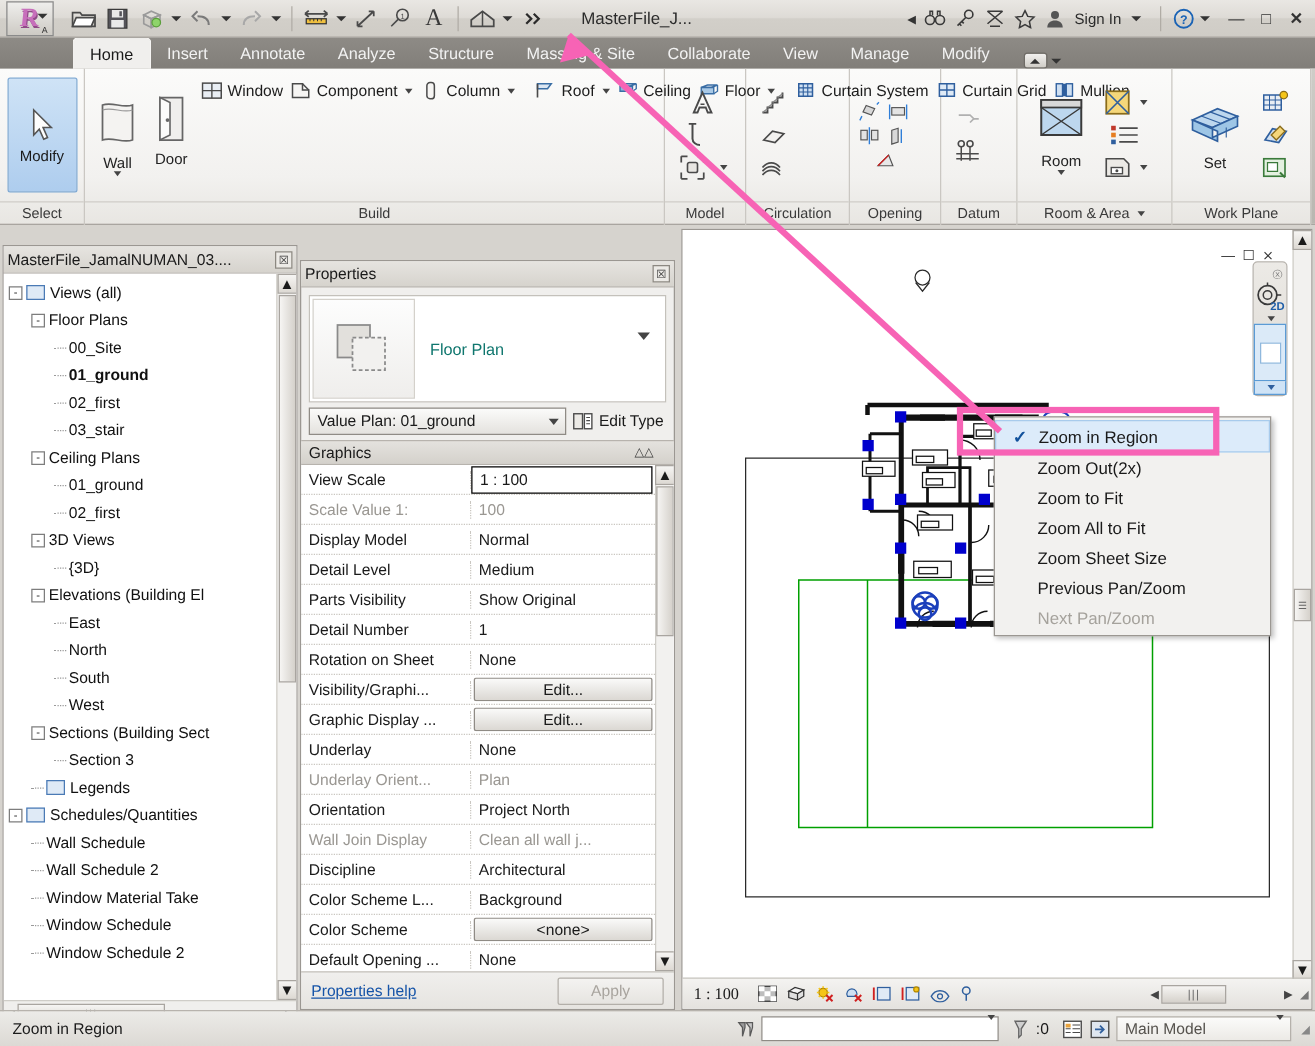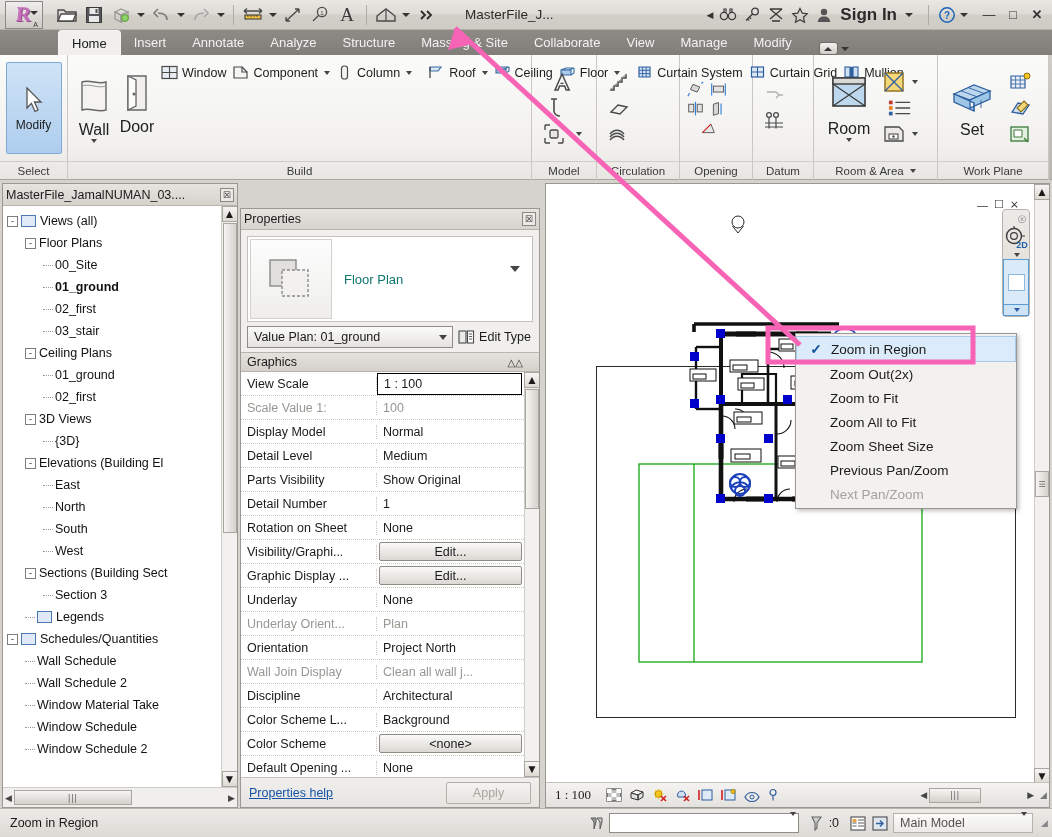--- a/index.html
+++ b/index.html
@@ -35,21 +35,21 @@
   .appbox .asub{position:absolute;right:4px;bottom:0px;font-size:7px;color:#333;}
   .caret{width:0;height:0;border-left:4px solid transparent;border-right:4px solid transparent;border-top:4px solid #333;}
   .qat{display:flex;align-items:center;gap:1px;margin-left:8px;}
   .qbtn{width:26px;height:26px;display:flex;align-items:center;justify-content:center;cursor:default;}
   .qsep{width:1px;height:20px;background:#b0aca5;margin:0 5px;}
   .qcar{width:12px;height:26px;display:flex;align-items:center;justify-content:center;}
   .ttl{
     margin-left:26px;font-size:13.5px;color:#2b2b2b;white-space:nowrap;
   }
   .titright{margin-left:auto;display:flex;align-items:center;gap:2px;padding-right:4px;}
-  .signin{font-size:17px;color:#2b2b2b;margin-left:3px;margin-right:6px;font-weight:bold;}
+  .signin{font-size:12px;color:#2b2b2b;margin-left:3px;margin-right:6px;}
   .wbtn{width:22px;height:22px;display:flex;align-items:center;justify-content:center;font-size:13px;color:#333;}
   
   #tabbar{
     position:absolute;left:0;top:30px;width:1052px;height:25px;
     background:linear-gradient(to bottom,#8e8b86,#817e79);
     display:flex;align-items:flex-end;
   }
   .tab{
     height:25px;padding:0 13px;display:flex;align-items:center;justify-content:center;
     font-size:13px;color:#f2f2f2;white-space:nowrap;
@@ -77,37 +77,37 @@
   .panel-title{
     height:19px;border-top:1px solid #cfcdc8;
     display:flex;align-items:center;justify-content:center;
     font-size:11.5px;color:#3a3a3a;background:transparent;gap:4px;
   }
   .pdiv{width:1px;height:125px;background:#cac7c2;}
   .bigbtn{
     width:62px;display:flex;flex-direction:column;align-items:center;justify-content:center;
     padding:4px 0;
   }
-  .bigbtn .lbl{font-size:16px;color:#222;margin-top:3px;}
+  .bigbtn .lbl{font-size:12px;color:#222;margin-top:3px;}
   .modify-sel{
     background:linear-gradient(to bottom,#cfe3f6,#aecdee);
     border:1px solid #7fa9d4;width:56px;height:92px;border-radius:2px;
     display:flex;flex-direction:column;align-items:center;justify-content:center;
   }
   .smallrow{display:flex;align-items:center;gap:4px;height:31px;padding:0 3px;}
   .smallrow .lbl{font-size:12.5px;color:#1c1c1c;white-space:nowrap;}
   .smallcol{display:flex;justify-content:center;height:100%;}
   .dncaret{width:0;height:0;border-left:3.5px solid transparent;border-right:3.5px solid transparent;border-top:4px solid #444;margin-left:2px;}
   .icon16{width:17px;height:17px;display:inline-block;flex:none;}
   .icon22{width:24px;height:24px;display:inline-block;flex:none;}
   .icongrid{display:flex;flex-direction:column;gap:2px;justify-content:center;height:100%;padding:0 6px;}
   .icongridrow{display:flex;gap:8px;align-items:center;justify-content:center;}
   
   #browser{
-    position:absolute;left:2px;top:183px;width:236px;height:625px;
+    position:absolute;left:2px;top:196px;width:236px;height:625px;
     background:#f0efed;border:1px solid #9b9792;
     display:flex;flex-direction:column;
   }
   .pb-head{
     height:22px;background:linear-gradient(to bottom,#e6e4e0,#d6d3cd);
     display:flex;align-items:center;padding:0 3px;border-bottom:1px solid #b7b3ad;
   }
   .pb-head .t{font-size:12.5px;color:#1a1a1a;flex:1;overflow:hidden;white-space:nowrap;}
   .xbtn{
     width:14px;height:14px;border:1px solid #8c8881;background:#eceae6;

